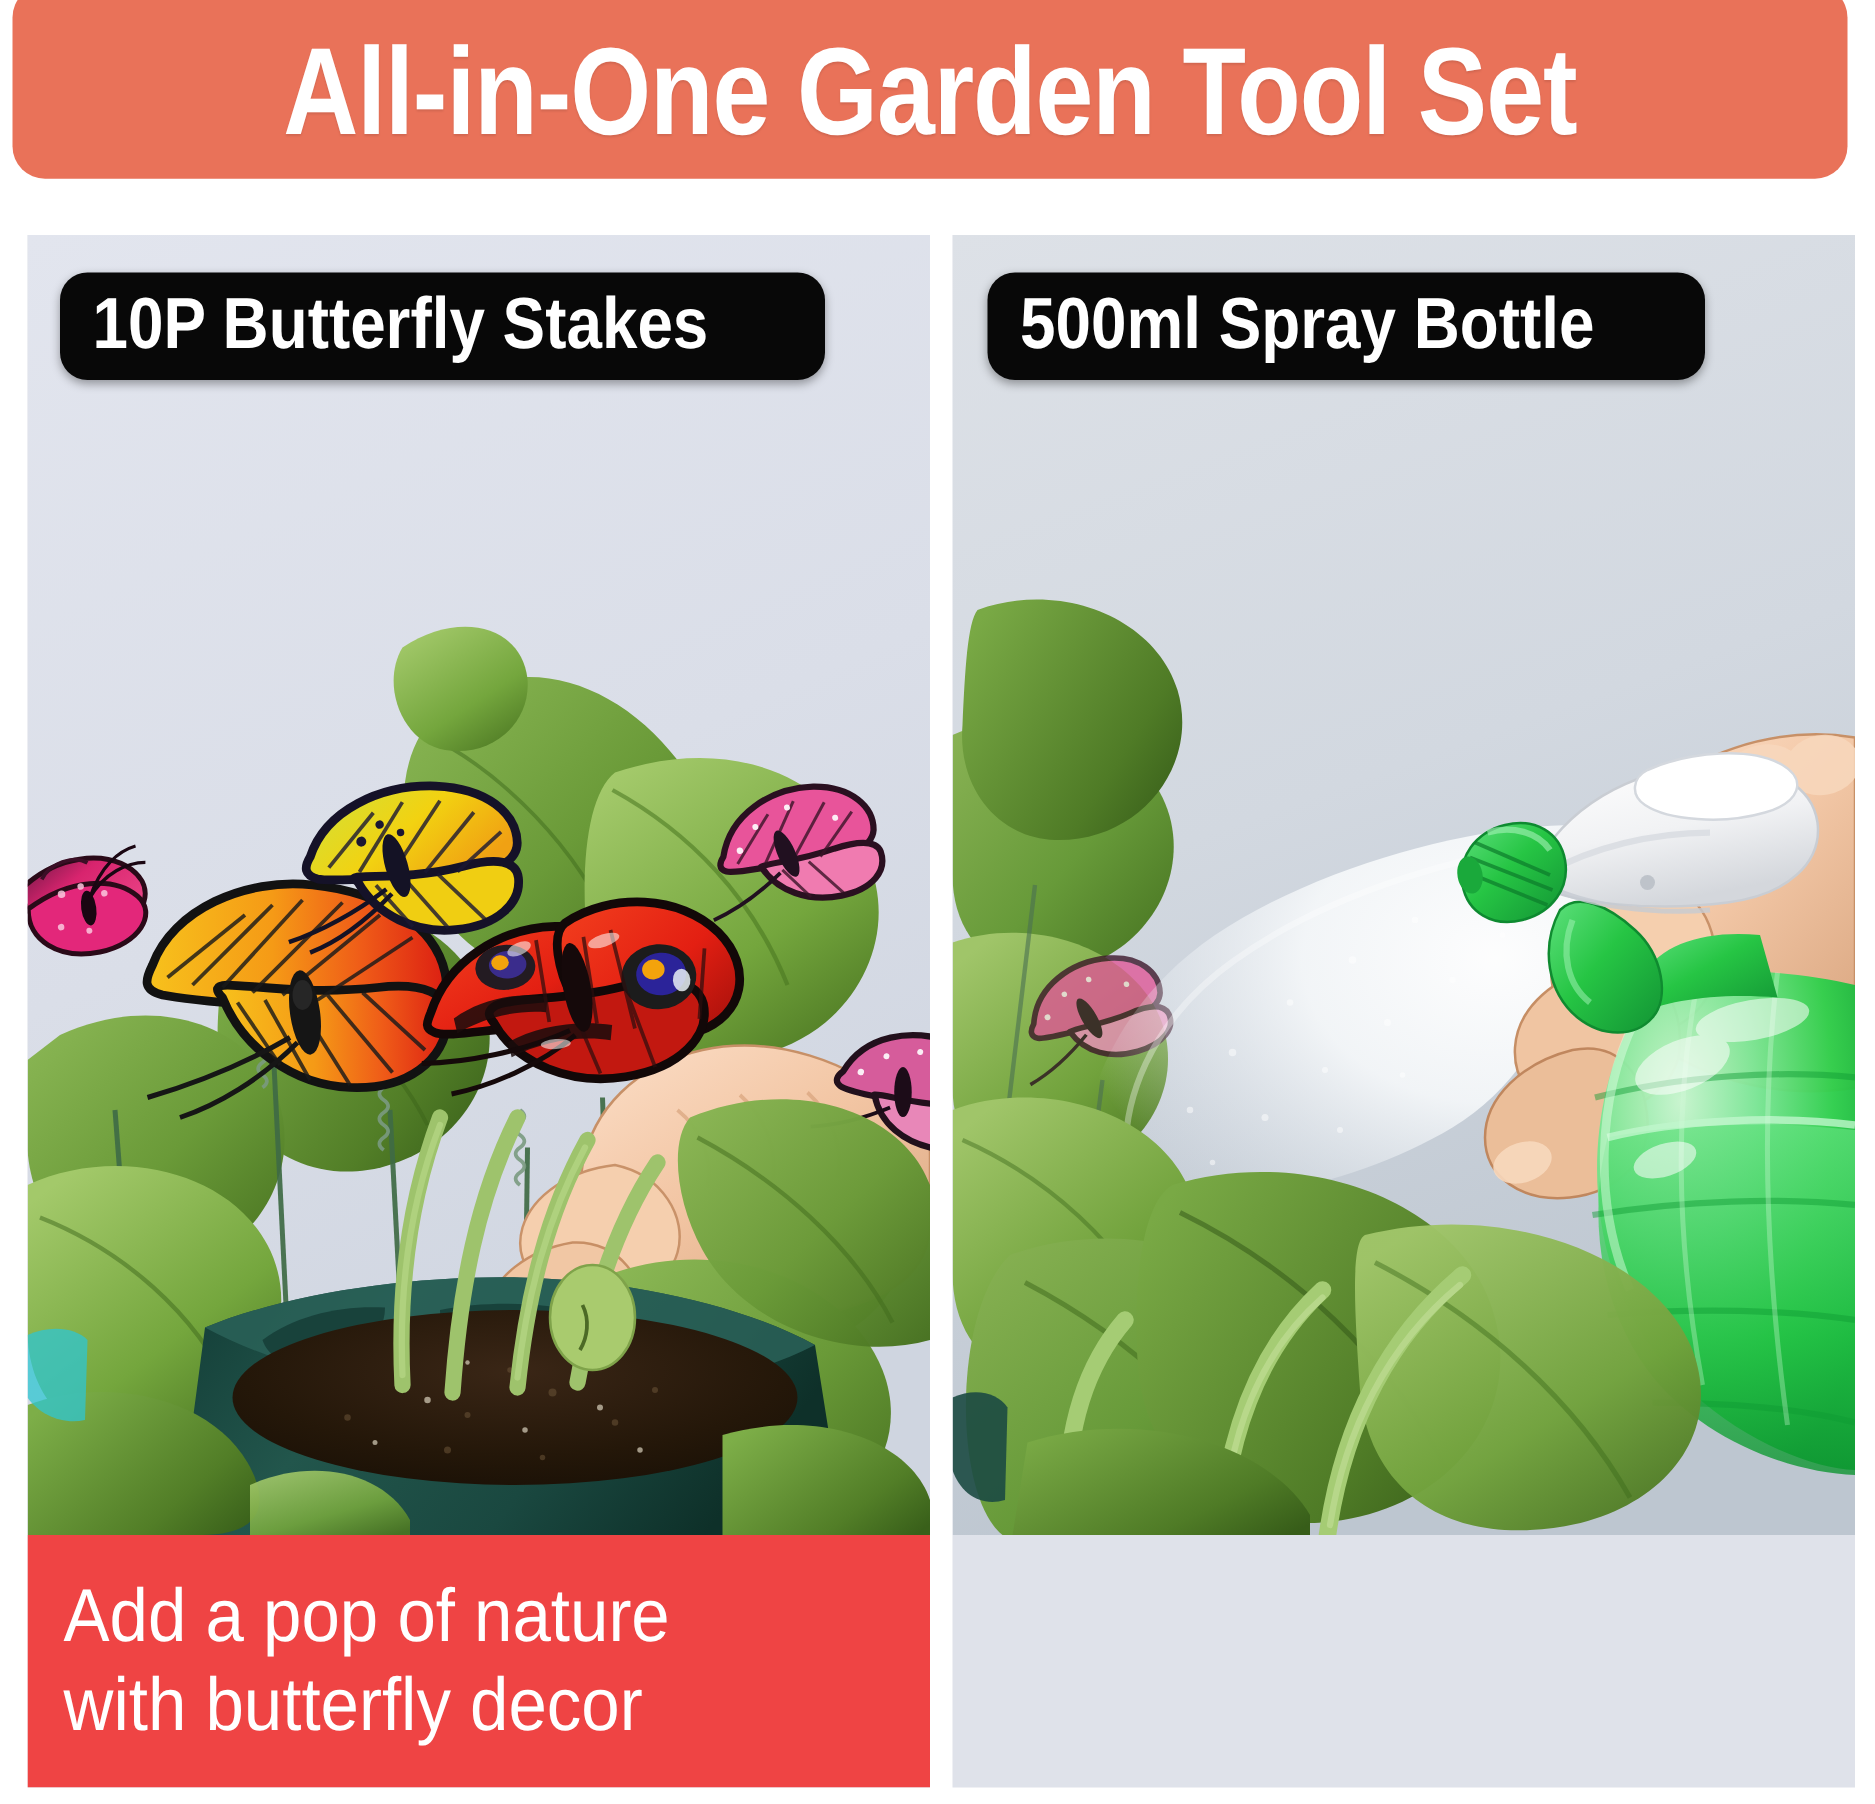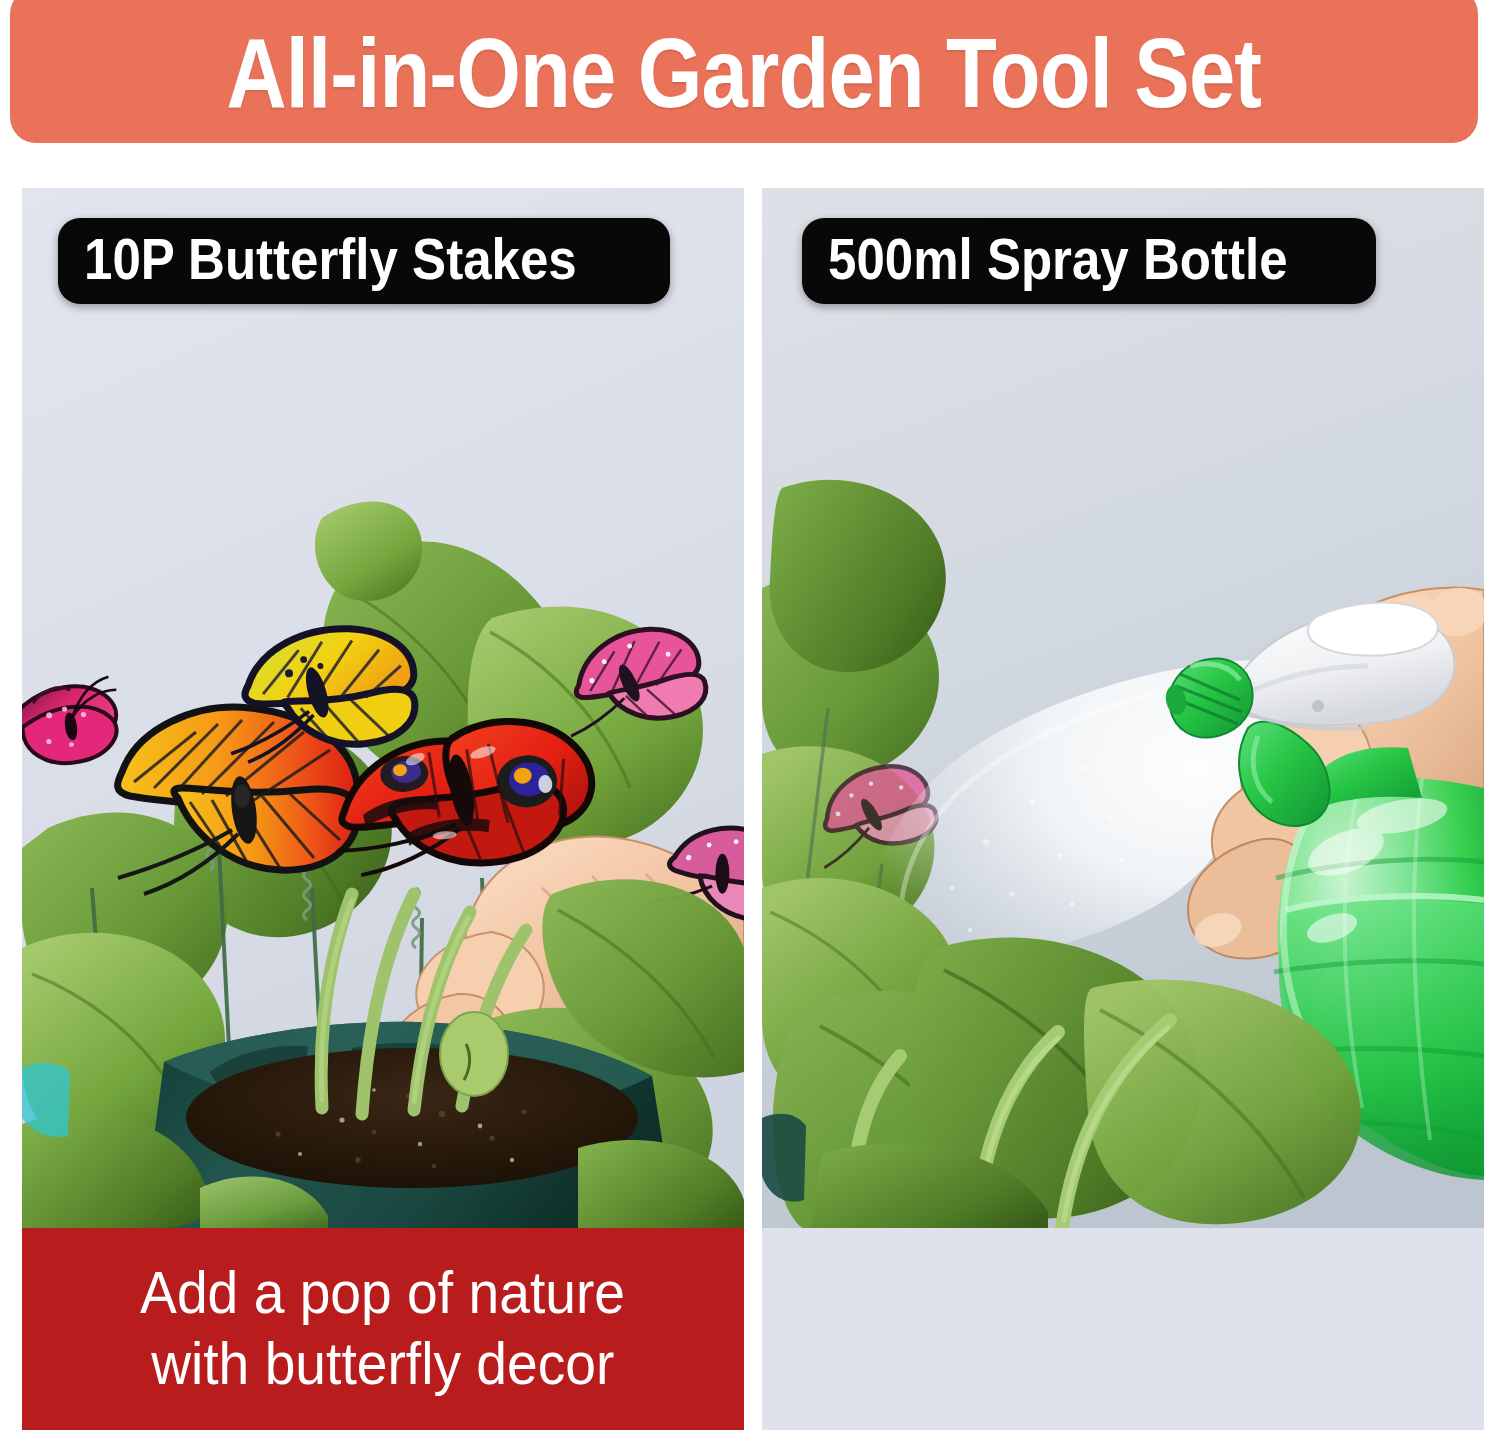--- a/index.html
+++ b/index.html
@@ -20,32 +20,32 @@
 
   
   .panel{position:absolute;top:188px;width:722px;height:1242px;overflow:hidden;background:#dfe2ea;}
   #panel-left{left:22px;}
   #panel-right{left:762px;}
 
   .photo{position:absolute;left:0;top:0;width:722px;height:1040px;overflow:hidden;}
   .photo svg{display:block;width:722px;height:1040px;}
 
   .badge{
-    position:absolute;top:30px;left:36px;background:#080808;border-radius:22px;
+    position:absolute;top:30px;left:26px;background:#080808;border-radius:22px;
     padding:12px 26px 16px 26px;box-shadow:0 3px 8px rgba(0,0,0,.35);
   }
-  #panel-right .badge{left:40px;}
+  #panel-right .badge{left:28px;}
   .badge-text{
     color:#fff;font-weight:bold;font-size:58px;line-height:1;white-space:nowrap;
     transform:scaleX(.88);transform-origin:left center;display:block;
   }
 
   .caption{
-    position:absolute;left:0;top:1040px;width:722px;height:202px;background:#b91c1c;
-    display:flex;flex-direction:column;align-items:center;justify-content:center;
+    position:absolute;left:0;top:1040px;width:722px;height:202px;background:#ef4444;
+    display:flex;flex-direction:column;justify-content:center;
   }
   .caption-line{
     color:#fff;font-size:60px;line-height:1.18;white-space:nowrap;
     transform:scaleX(.92);transform-origin:center;
   }
 </style>
 </head>
 <body>
 
 <div id="header-banner">

